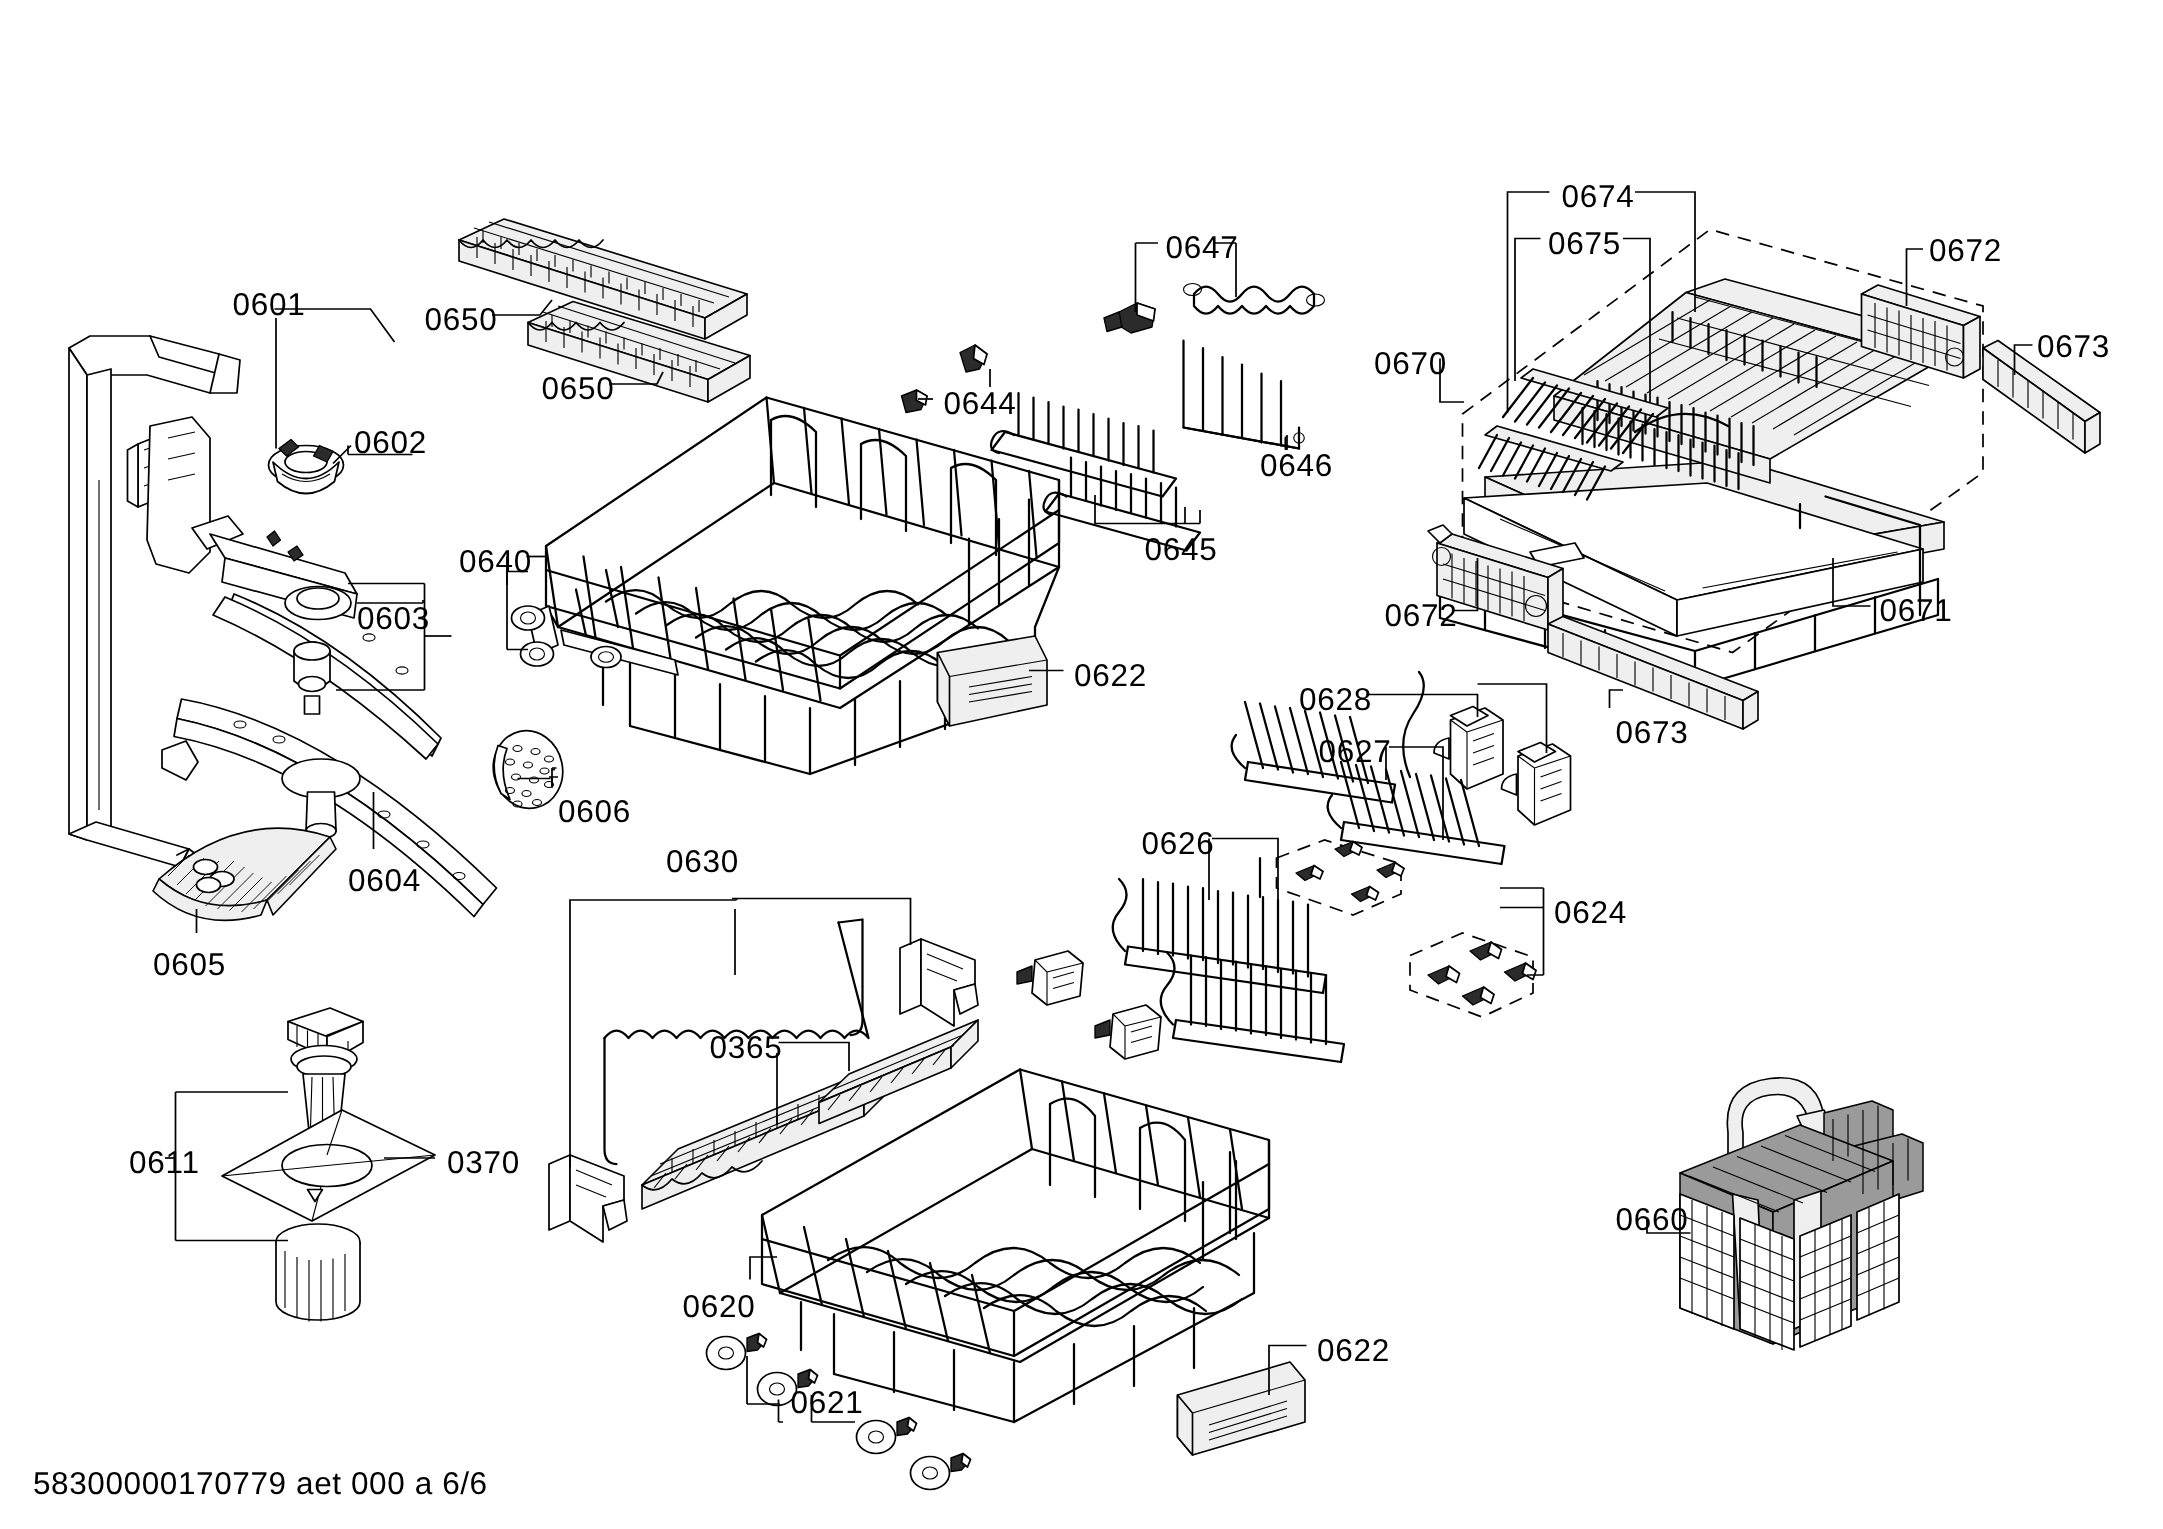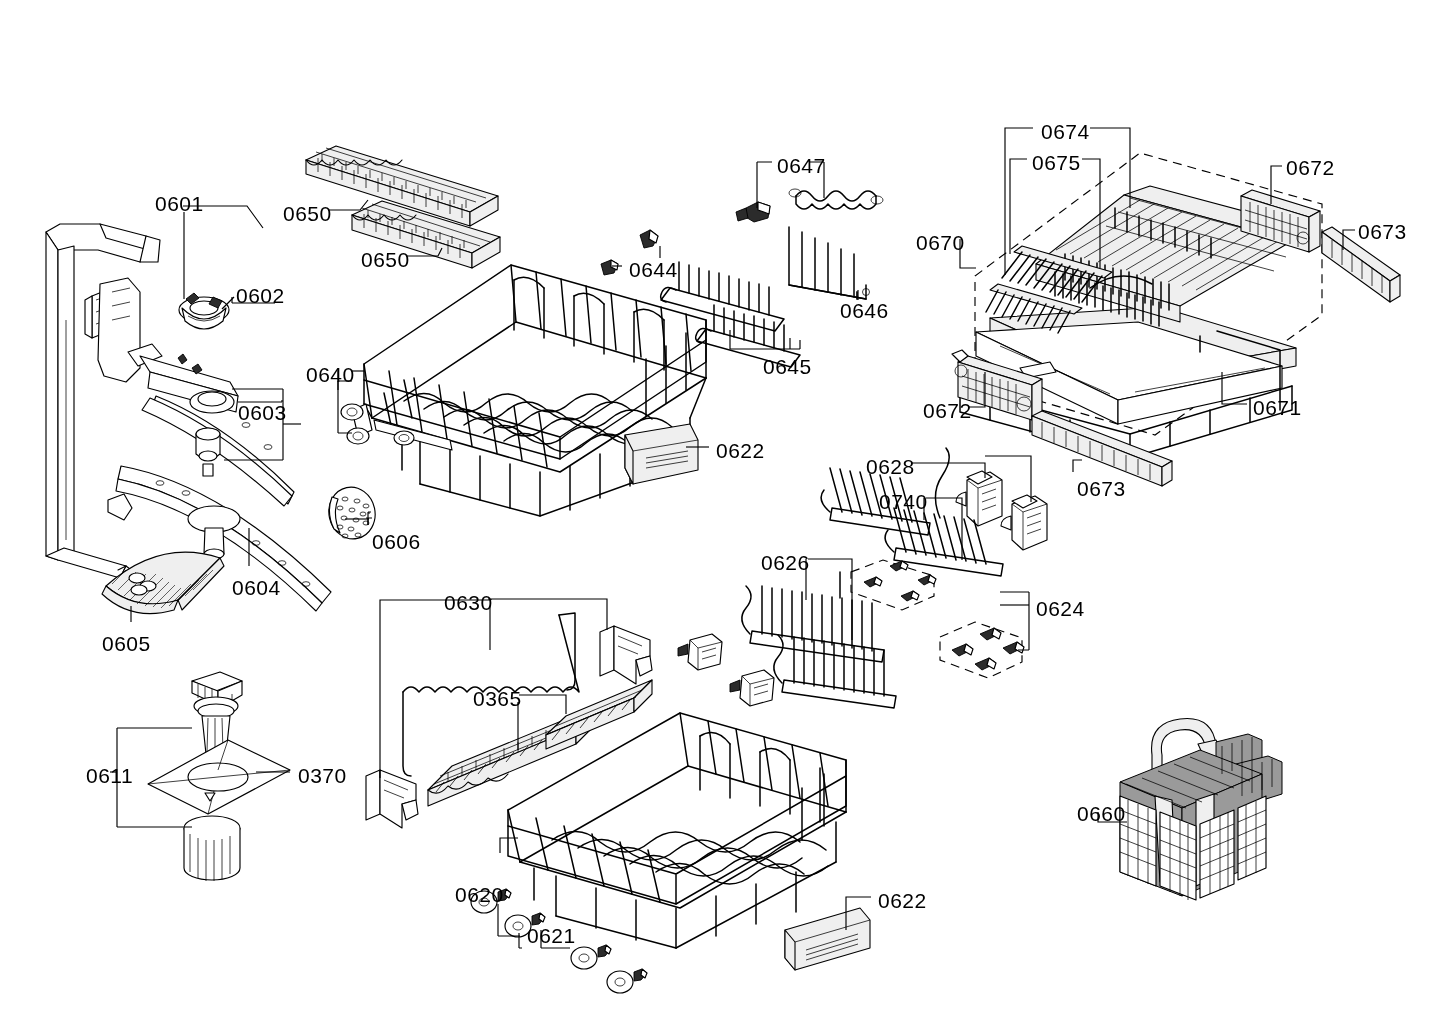--- a/index.html
+++ b/index.html
@@ -753,41 +753,42 @@
 </svg>
 
 <div class="lbl" style="left:155px;top:193px">0601</div>
 <div class="lbl" style="left:236px;top:285px">0602</div>
 <div class="lbl" style="left:238px;top:402px">0603</div>
 <div class="lbl" style="left:232px;top:577px">0604</div>
 <div class="lbl" style="left:102px;top:633px">0605</div>
 <div class="lbl" style="left:372px;top:531px">0606</div>
 <div class="lbl" style="left:298px;top:765px">0370</div>
 <div class="lbl" style="left:86px;top:765px">0611</div>
-<div class="lbl" style="left:455px;top:884px">0620</div>
+<div class="lbl" style="left:455px;top:861px">0620</div>
 <div class="lbl" style="left:527px;top:925px">0621</div>
 <div class="lbl" style="left:716px;top:440px">0622</div>
 <div class="lbl" style="left:878px;top:890px">0622</div>
 <div class="lbl" style="left:1036px;top:598px">0624</div>
 <div class="lbl" style="left:761px;top:552px">0626</div>
-<div class="lbl" style="left:879px;top:491px">0740</div>
+<div class="lbl" style="left:879px;top:491px">0627</div>
 <div class="lbl" style="left:866px;top:456px">0628</div>
-<div class="lbl" style="left:444px;top:592px">0630</div>
+<div class="lbl" style="left:444px;top:564px">0630</div>
 <div class="lbl" style="left:473px;top:688px">0365</div>
 <div class="lbl" style="left:306px;top:364px">0640</div>
 <div class="lbl" style="left:629px;top:259px">0644</div>
 <div class="lbl" style="left:763px;top:356px">0645</div>
 <div class="lbl" style="left:840px;top:300px">0646</div>
 <div class="lbl" style="left:777px;top:155px">0647</div>
 <div class="lbl" style="left:283px;top:203px">0650</div>
 <div class="lbl" style="left:361px;top:249px">0650</div>
 <div class="lbl" style="left:1077px;top:803px">0660</div>
 <div class="lbl" style="left:916px;top:232px">0670</div>
 <div class="lbl" style="left:1253px;top:397px">0671</div>
 <div class="lbl" style="left:1286px;top:157px">0672</div>
 <div class="lbl" style="left:923px;top:400px">0672</div>
 <div class="lbl" style="left:1358px;top:221px">0673</div>
 <div class="lbl" style="left:1077px;top:478px">0673</div>
 <div class="lbl" style="left:1041px;top:121px">0674</div>
 <div class="lbl" style="left:1032px;top:152px">0675</div>
 
+<div class="footer">58300000170779 aet 000 a 6/6</div>
 
 </div>
 
 </body></html>

